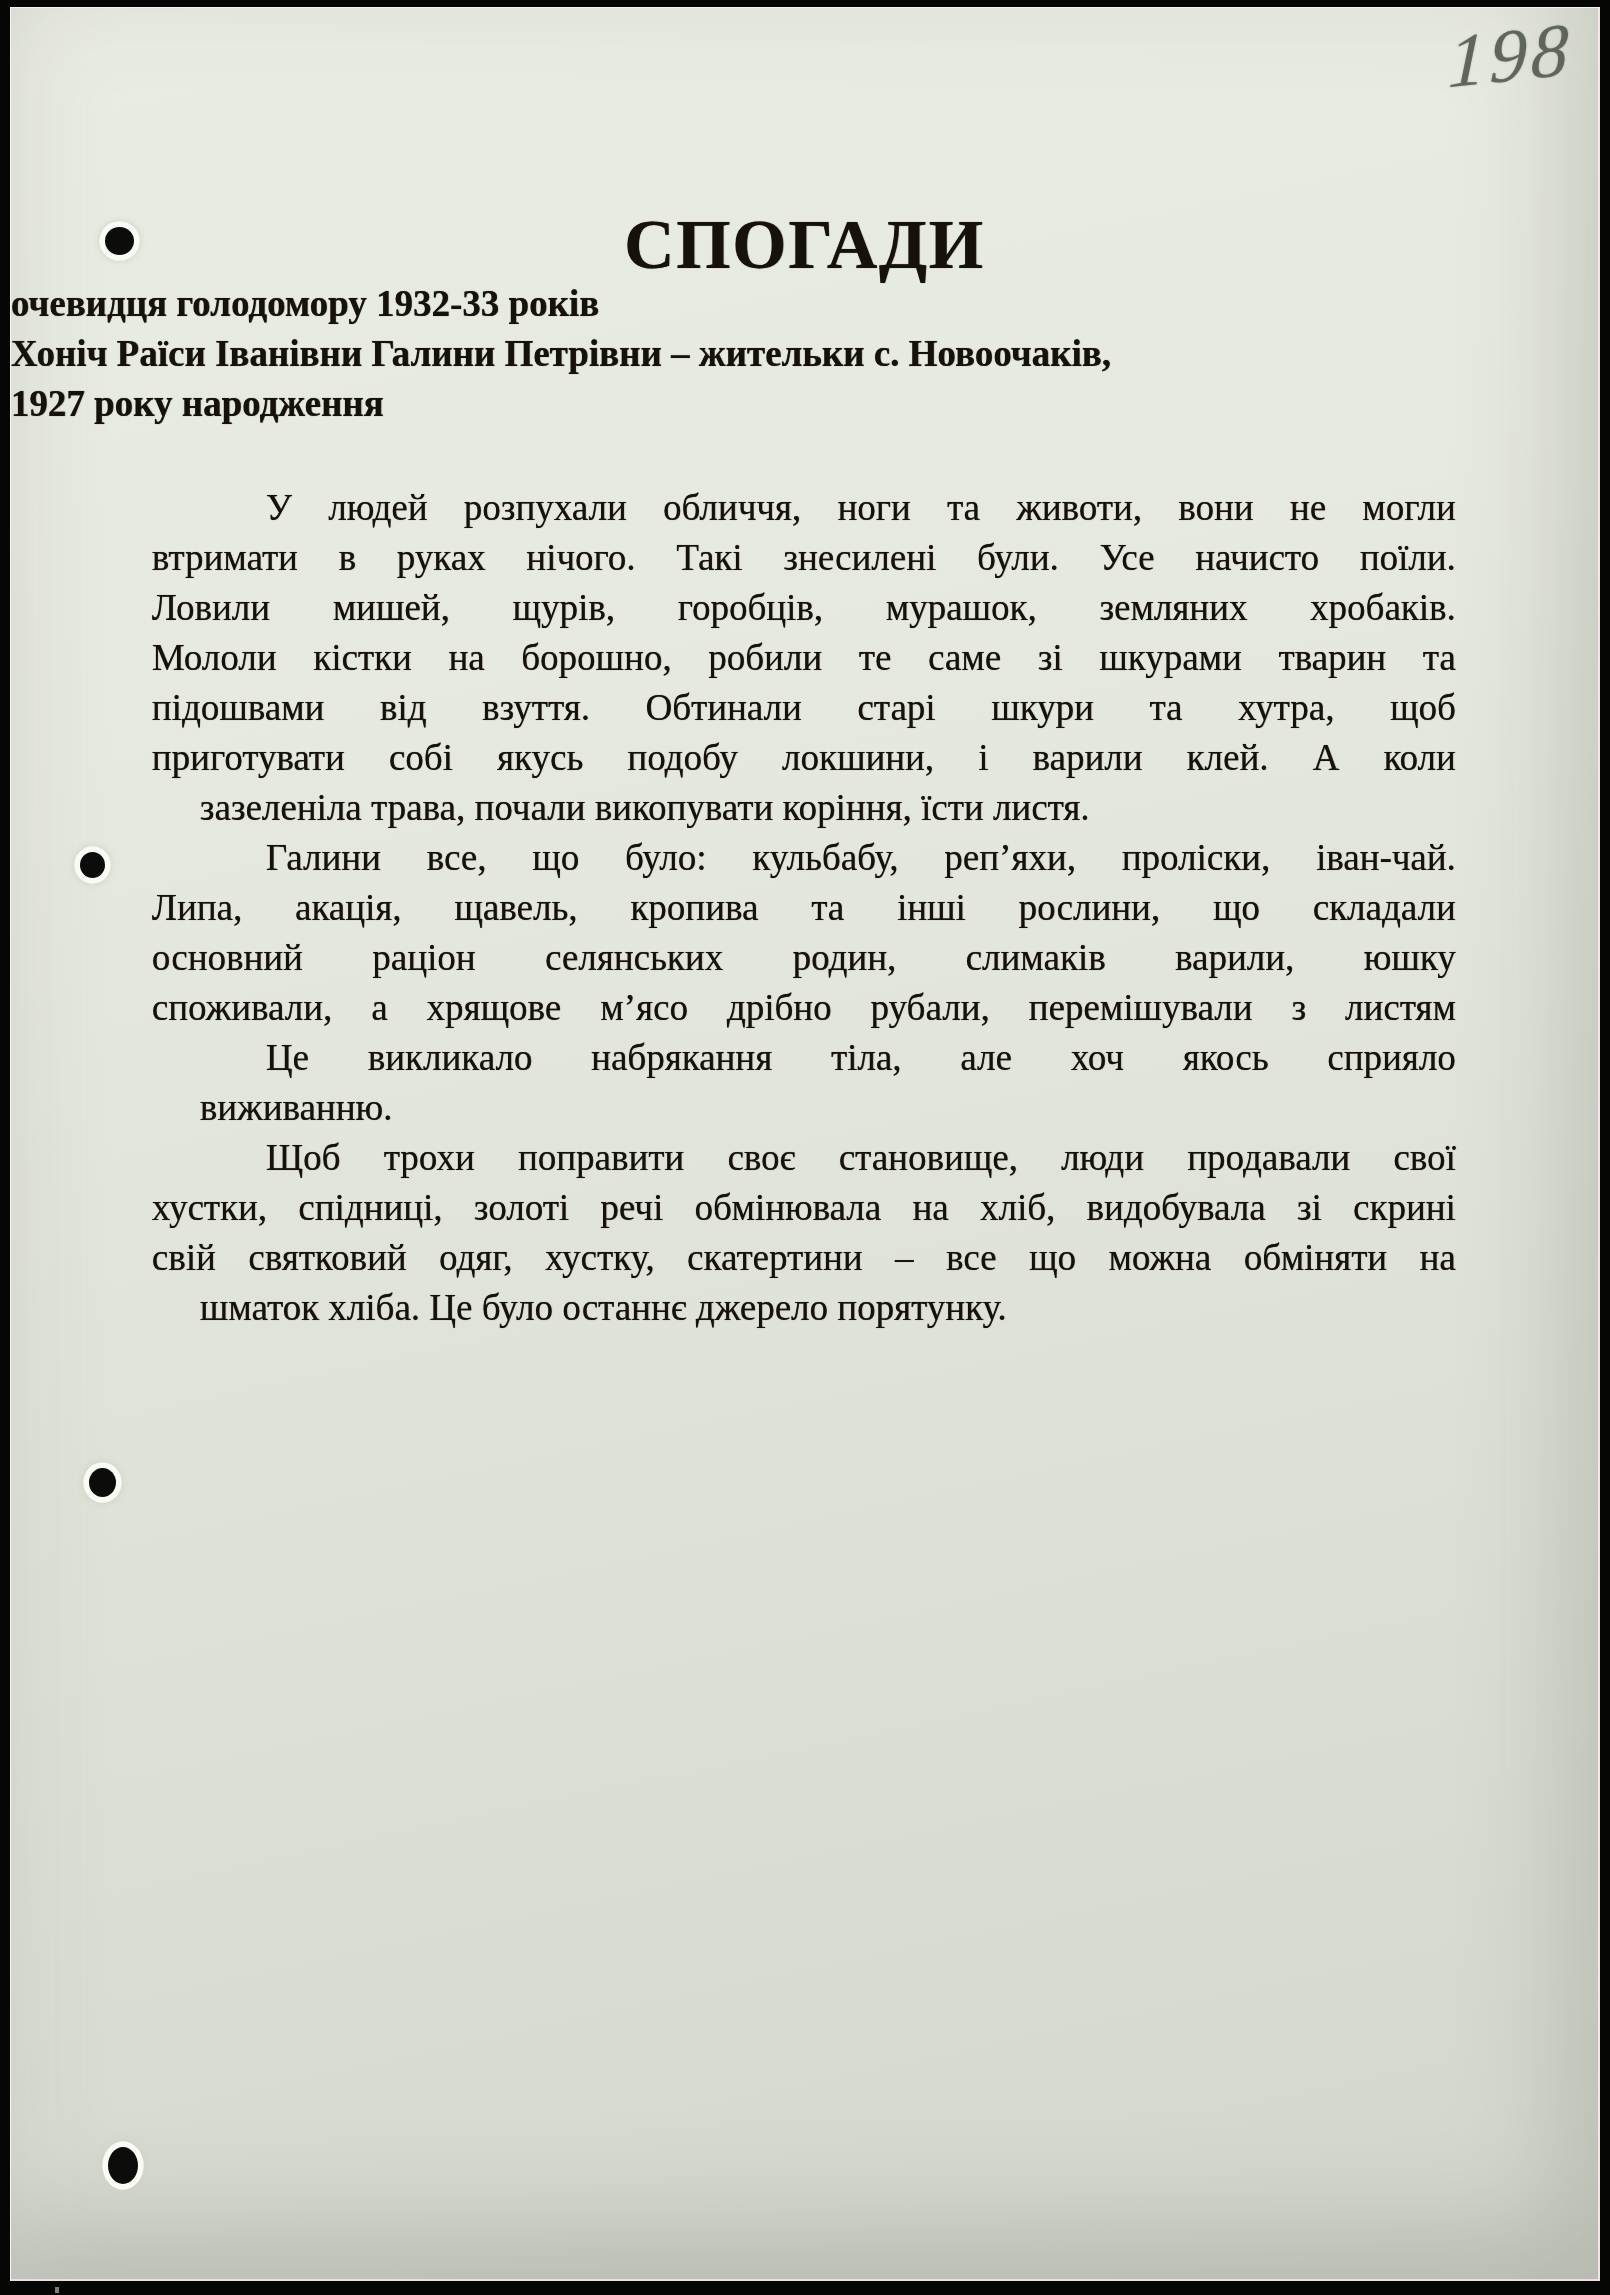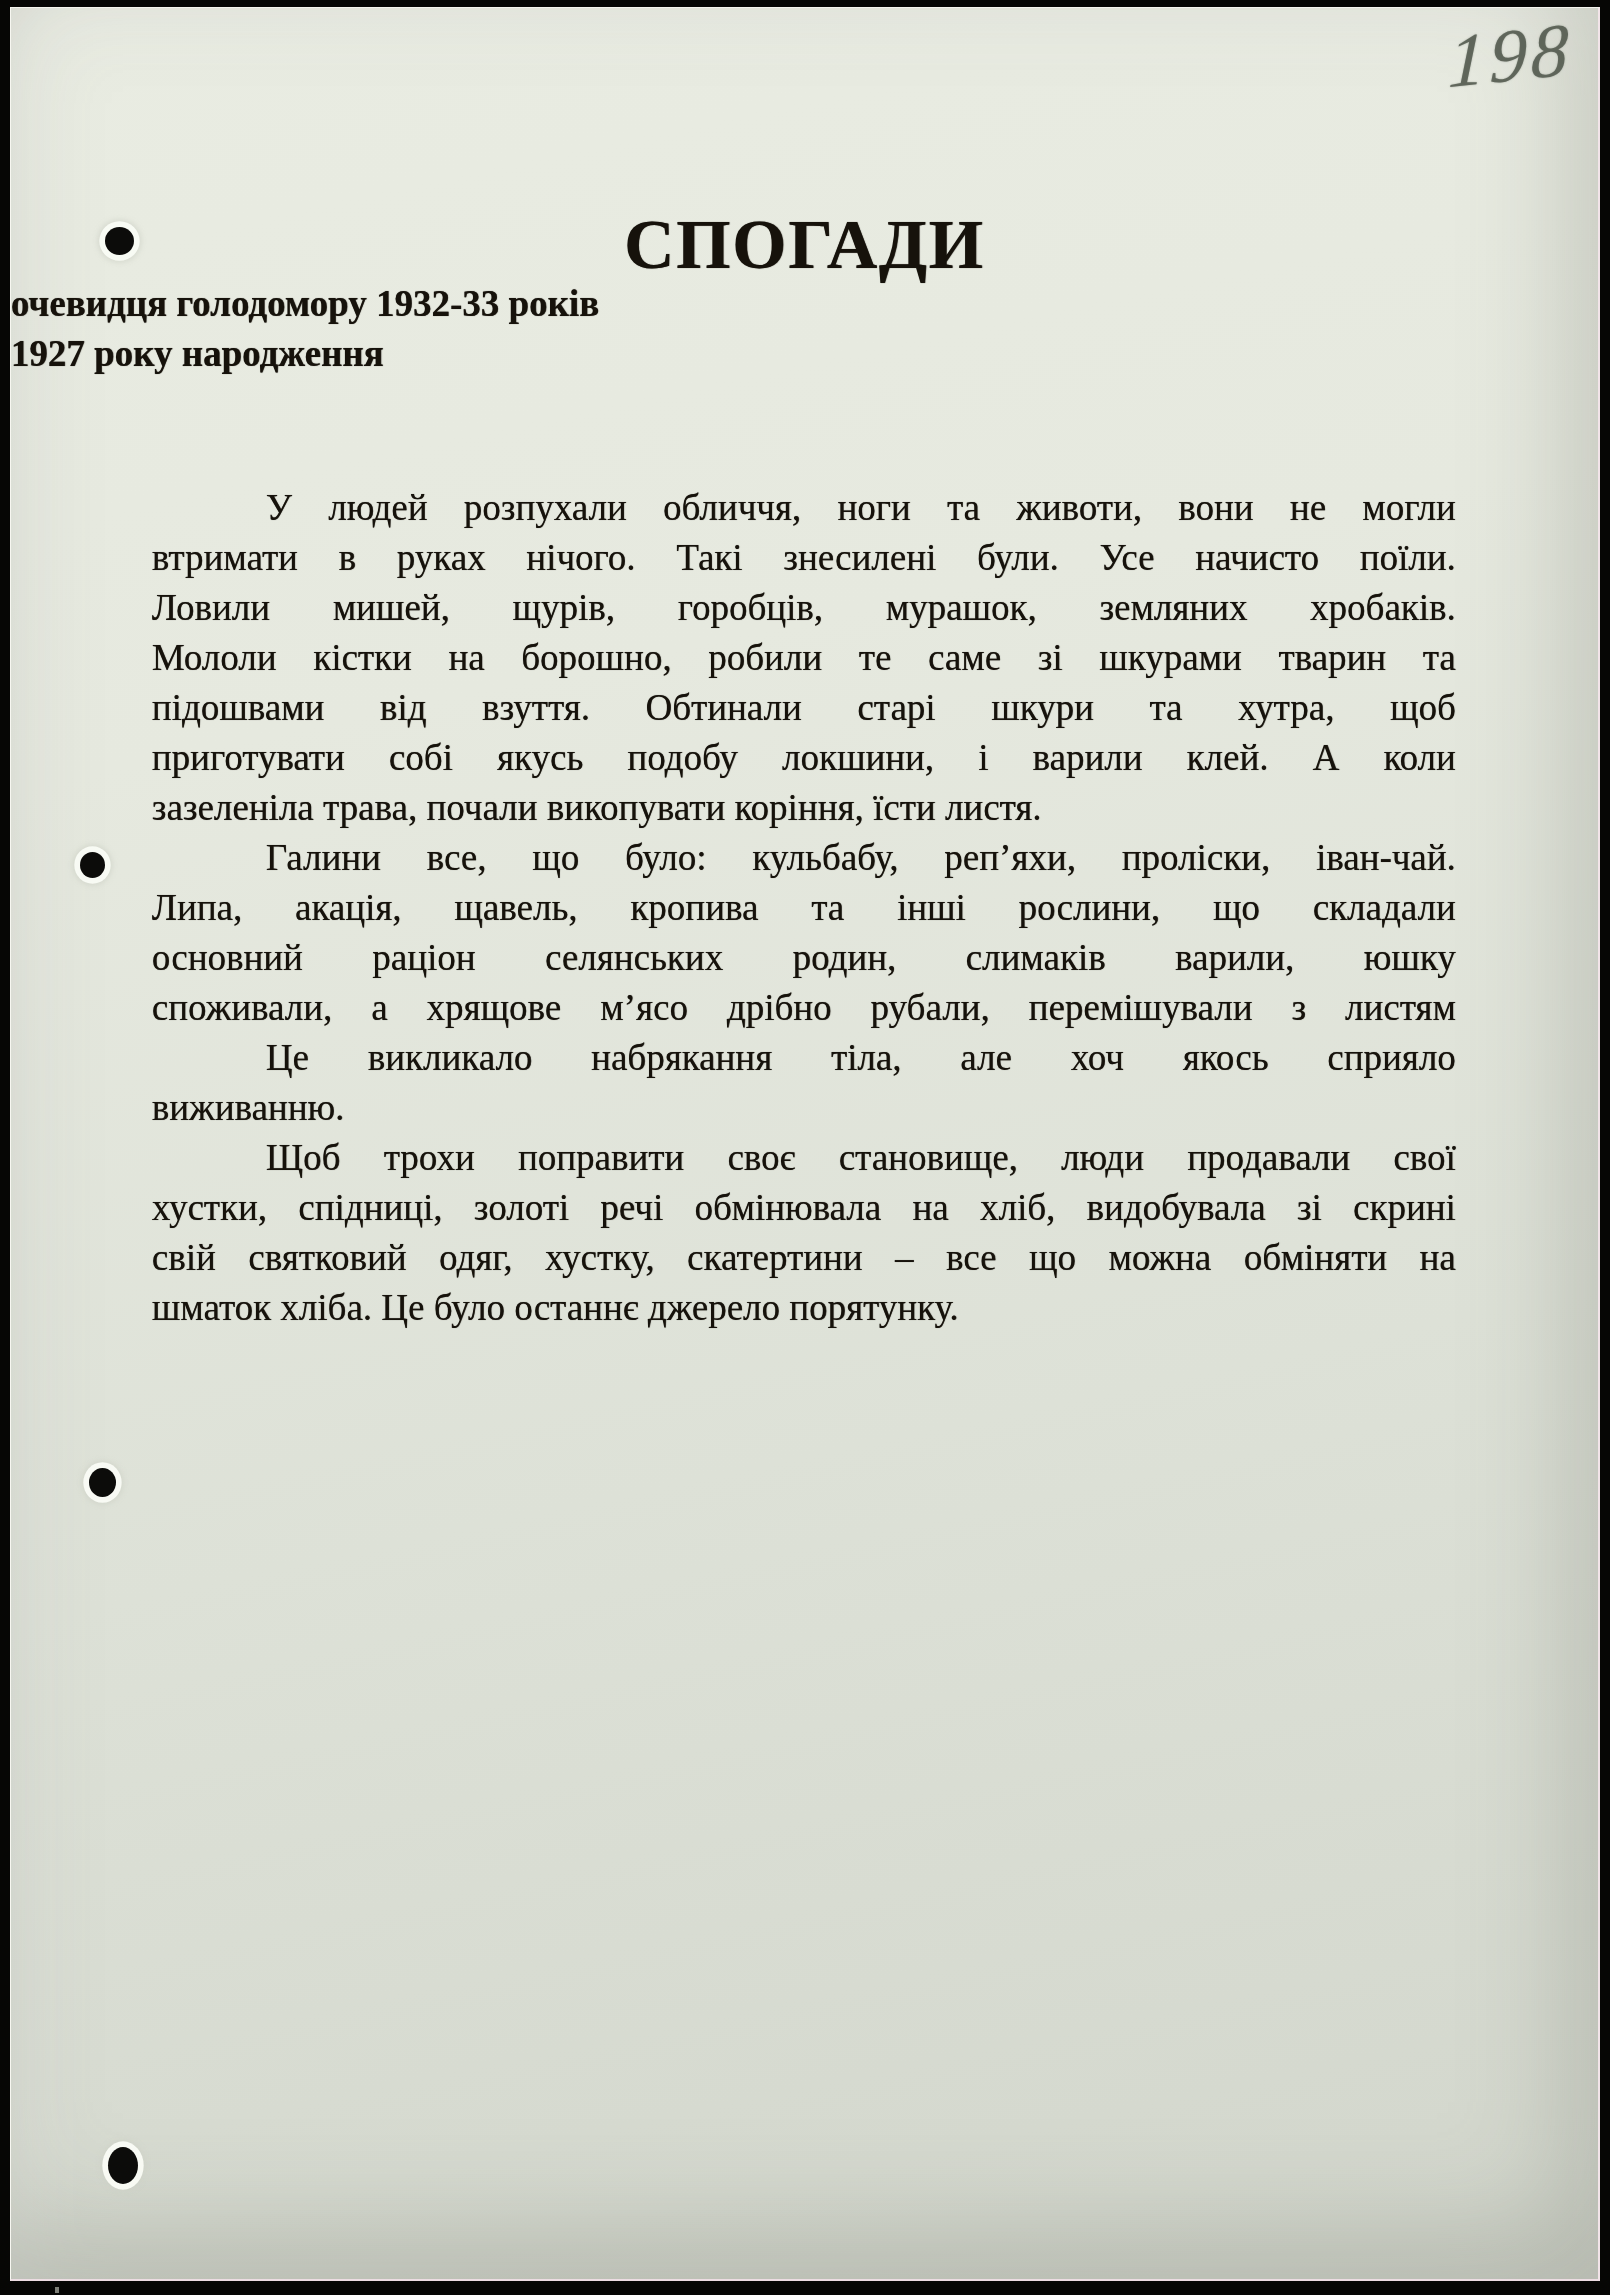--- a/index.html
+++ b/index.html
@@ -84,21 +84,21 @@
     font-size: 37px;
     text-shadow: 0.3px 0.3px 0.7px rgba(21, 17, 10, 0.78);
   }
   .bodyline {
     height: 50px;
     line-height: 50px;
     text-align: justify;
     text-align-last: justify;
     white-space: nowrap;
   }
-  .bodyline.lastline { text-align-last: left; }
+  .bodyline.lastline { text-align-last: left; margin-left: 48px; }
   .bodyline.indent { text-indent: 114px; }
   .edge-tick {
     position: absolute;
     left: 55px;
     top: 2287px;
     width: 4.1px;
     height: 5.7px;
     background: #7d7f78;
   }
 </style>
@@ -112,20 +112,21 @@
     <span class="hole hole-2"></span>
     <span class="hole hole-3"></span>
     <span class="hole hole-4"></span>
 
     <div class="pagenum">198</div>
 
     <div class="doc-title ink">СПОГАДИ</div>
 
     <div class="subtitle-block ink">
         <div>очевидця голодомору 1932-33 років</div>
+        <div>Хоніч Раїси Іванівни Галини Петрівни – жительки с. Новоочаків,</div>
         <div>1927 року народження</div>
       </div>
 
     <div class="body-text ink">
         <div class="bodyline indent">У людей розпухали обличчя, ноги та животи, вони не могли</div>
         <div class="bodyline">втримати в руках нічого. Такі знесилені були. Усе начисто поїли.</div>
         <div class="bodyline">Ловили мишей, щурів, горобців, мурашок, земляних хробаків.</div>
         <div class="bodyline">Мололи кістки на борошно, робили те саме зі шкурами тварин та</div>
         <div class="bodyline">підошвами від взуття. Обтинали старі шкури та хутра, щоб</div>
         <div class="bodyline">приготувати собі якусь подобу локшини, і варили клей. А коли</div>

